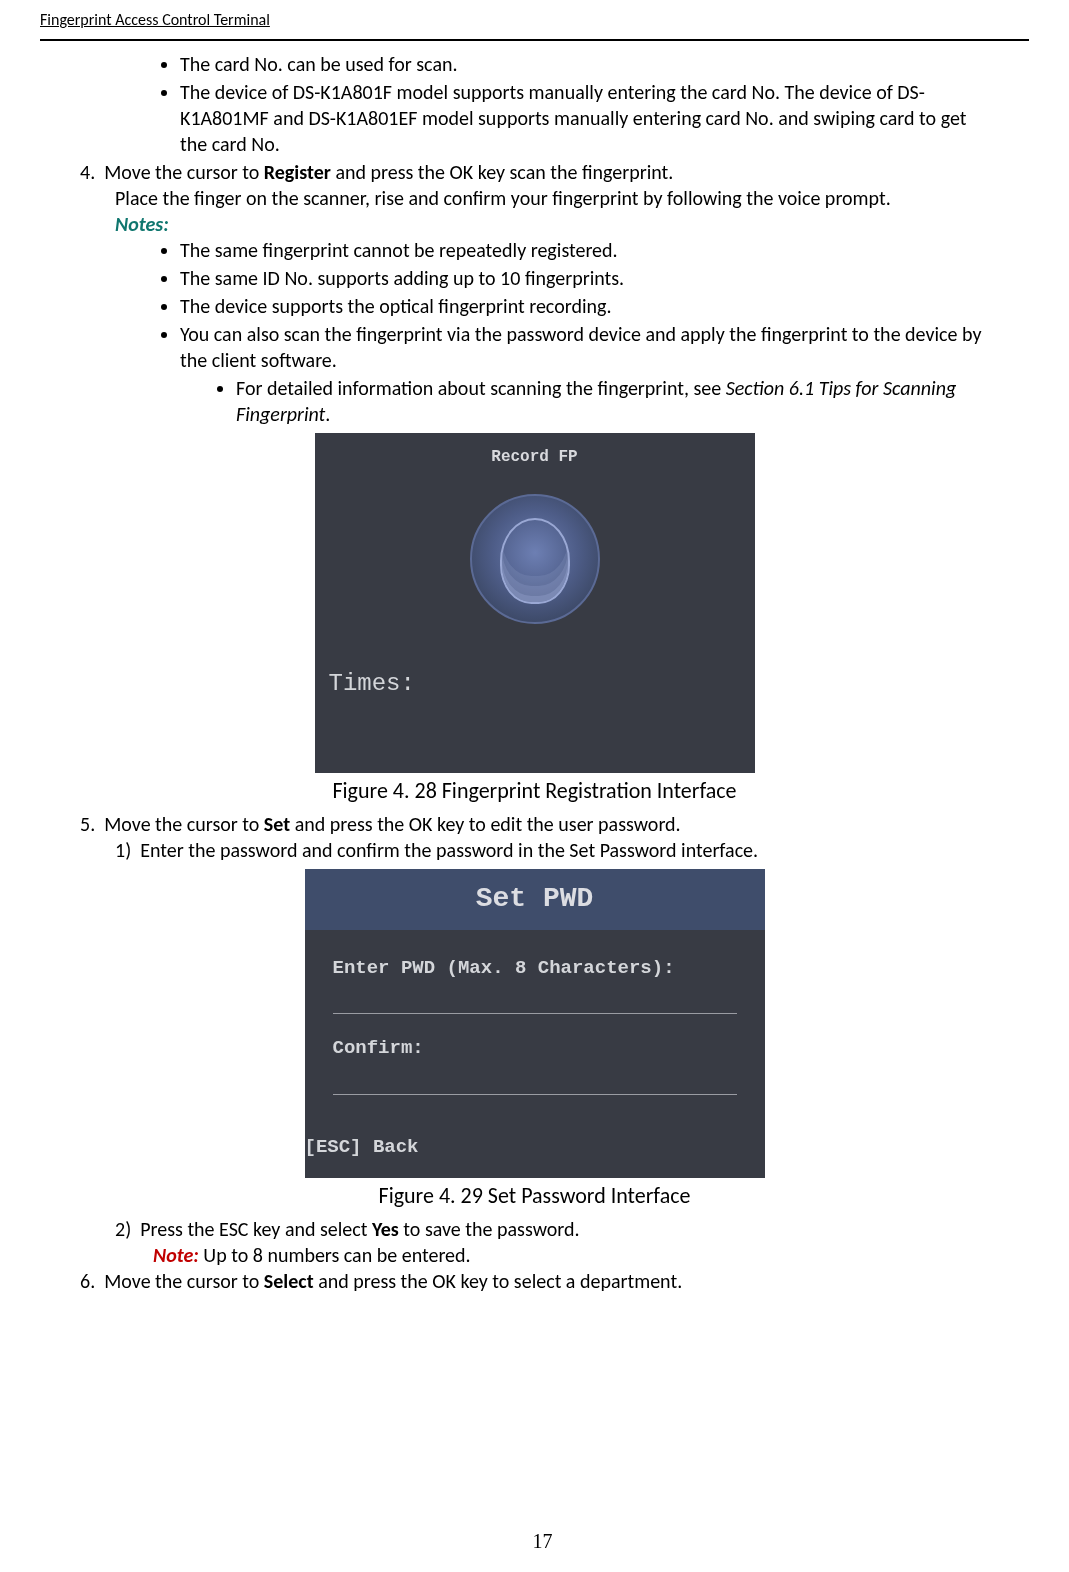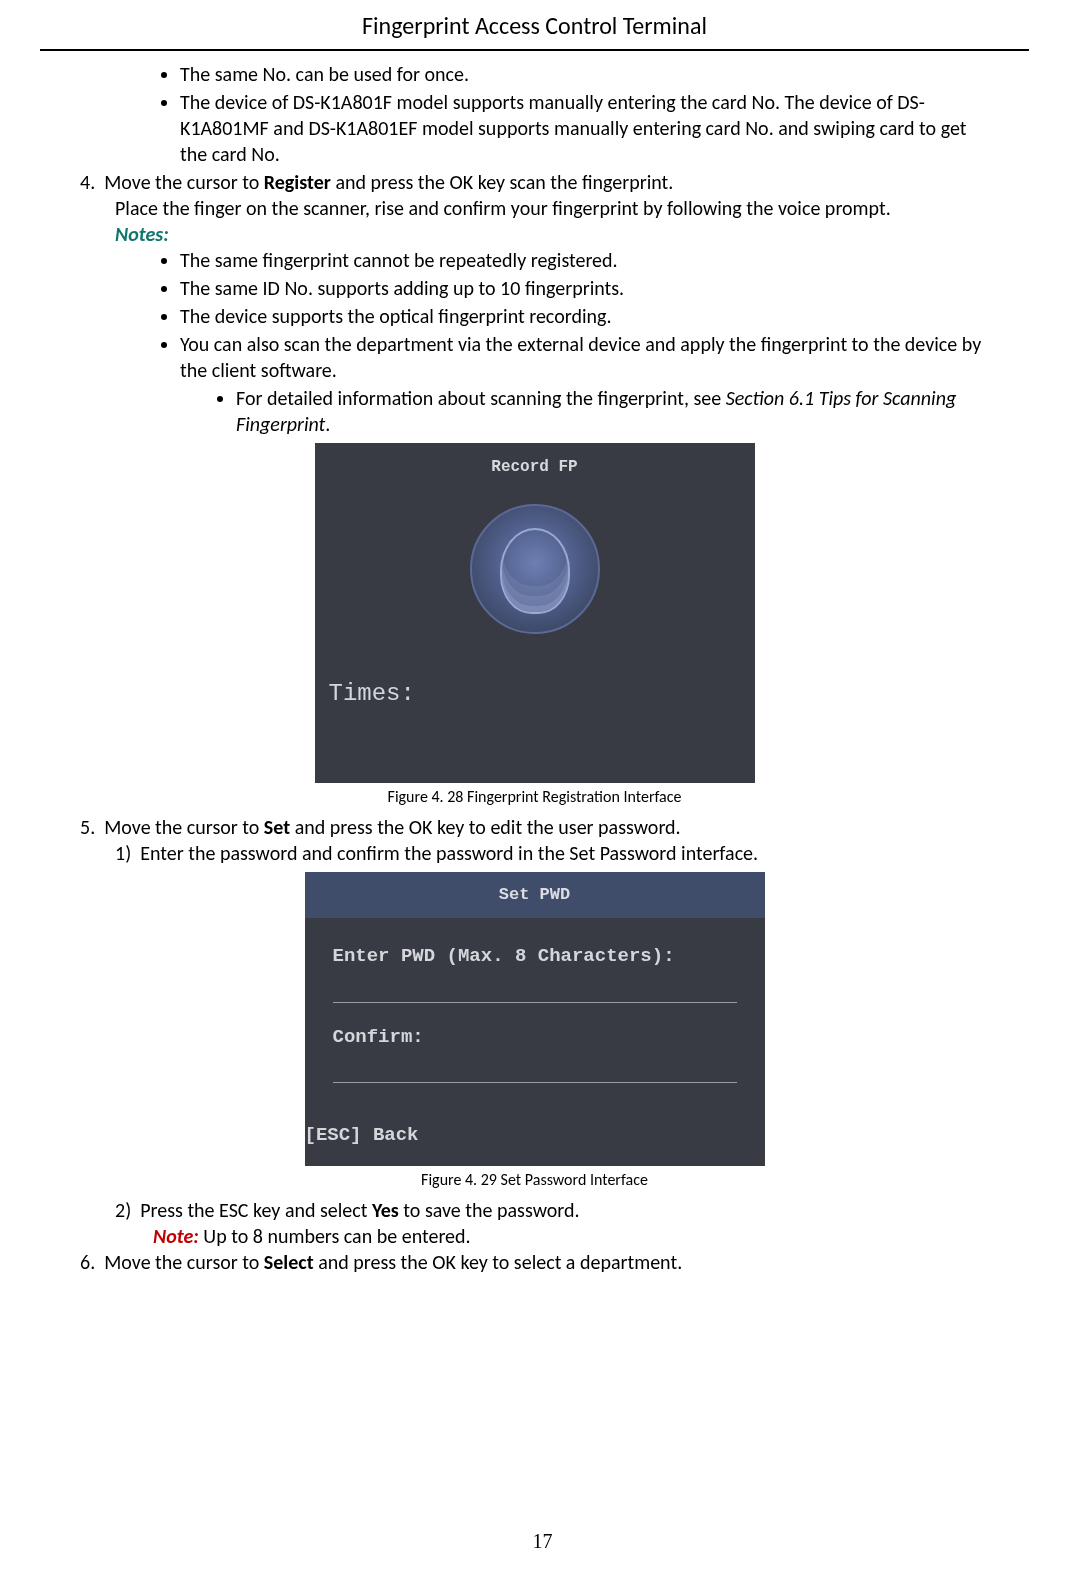--- a/index.html
+++ b/index.html
@@ -16,24 +16,25 @@
       width: 1069px;
       margin: 0 auto;
       padding: 0;
     }
     .page {
       position: relative;
       min-height: 1572px;
       padding: 0 40px;
     }
     .header-title {
-      text-align: center;
-      font-size: 24px;
+      text-align: left;
+      font-size: 16px;
       padding: 10px 0 8px 0;
       border-bottom: 2px solid #000;
+      text-decoration: underline;
     }
     .content {
       padding-top: 10px;
     }
     .bullet-list {
       list-style: disc;
       margin-left: 120px;
       padding-left: 20px;
     }
     .bullet-list li {
@@ -115,39 +116,39 @@
     }
     .times-label {
       font-family: 'Courier New', monospace;
       font-size: 24px;
       font-weight: normal;
       color: #d4d6da;
       padding: 28px 14px 50px 14px;
     }
     .figure-caption {
       text-align: center;
-      font-size: 16px;
+      font-size: 22px;
       margin-top: 4px;
     }
     .substep-line {
       padding-left: 113px;
       text-indent: -38px;
     }
     .set-pwd-screen {
       display: inline-block;
       background: #383b44;
       color: #d4d6da;
       width: 460px;
       text-align: left;
     }
     .set-pwd-title {
       background: #3f4d6b;
       text-align: center;
       font-family: 'Courier New', monospace;
-      font-size: 17px;
+      font-size: 28px;
       font-weight: bold;
       color: #dcdde2;
       padding: 12px 0;
     }
     .pwd-body {
       padding: 26px 28px 10px 28px;
       font-family: 'Courier New', monospace;
       font-size: 19px;
       font-weight: bold;
     }
@@ -182,35 +183,35 @@
     }
   </style>
 </head>
 <body>
 
 <div class="page">
   <div class="header-title">Fingerprint Access Control Terminal</div>
 
   <div class="content">
     <ul class="bullet-list">
-      <li>The same No. can be used for once.</li>
+      <li>The card No. can be used for scan.</li>
       <li>The device of DS-K1A801F model supports manually entering the card No. The device of DS-K1A801MF and DS-K1A801EF model supports manually entering card No. and swiping card to get the card No.</li>
     </ul>
 
     <div class="step-line">
       <span>4.</span>&nbsp;&nbsp;<span><span>Move the cursor to </span><span class="bold">Register</span><span> and press the OK key scan the fingerprint.</span></span>
     </div>
     <div class="step-body">Place the finger on the scanner, rise and confirm your fingerprint by following the voice prompt.</div>
     <div class="notes-label">Notes:</div>
 
     <ul class="bullet-list">
       <li>The same fingerprint cannot be repeatedly registered.</li>
       <li>The same ID No. supports adding up to 10 fingerprints.</li>
       <li>The device supports the optical fingerprint recording.</li>
-      <li>You can also scan the department via the external device and apply the fingerprint to the device by the client software.</li>
+      <li>You can also scan the fingerprint via the password device and apply the fingerprint to the device by the client software.</li>
     </ul>
     <ul class="sub-bullet">
       <li>
         <span>For detailed information about scanning the fingerprint, see </span><span class="italic">Section 6.1 Tips for Scanning Fingerprint</span><span>.</span>
       </li>
     </ul>
 
     <style>
       .sub-bullet li { margin-left: 26px; padding-right: 40px; }
     </style>

